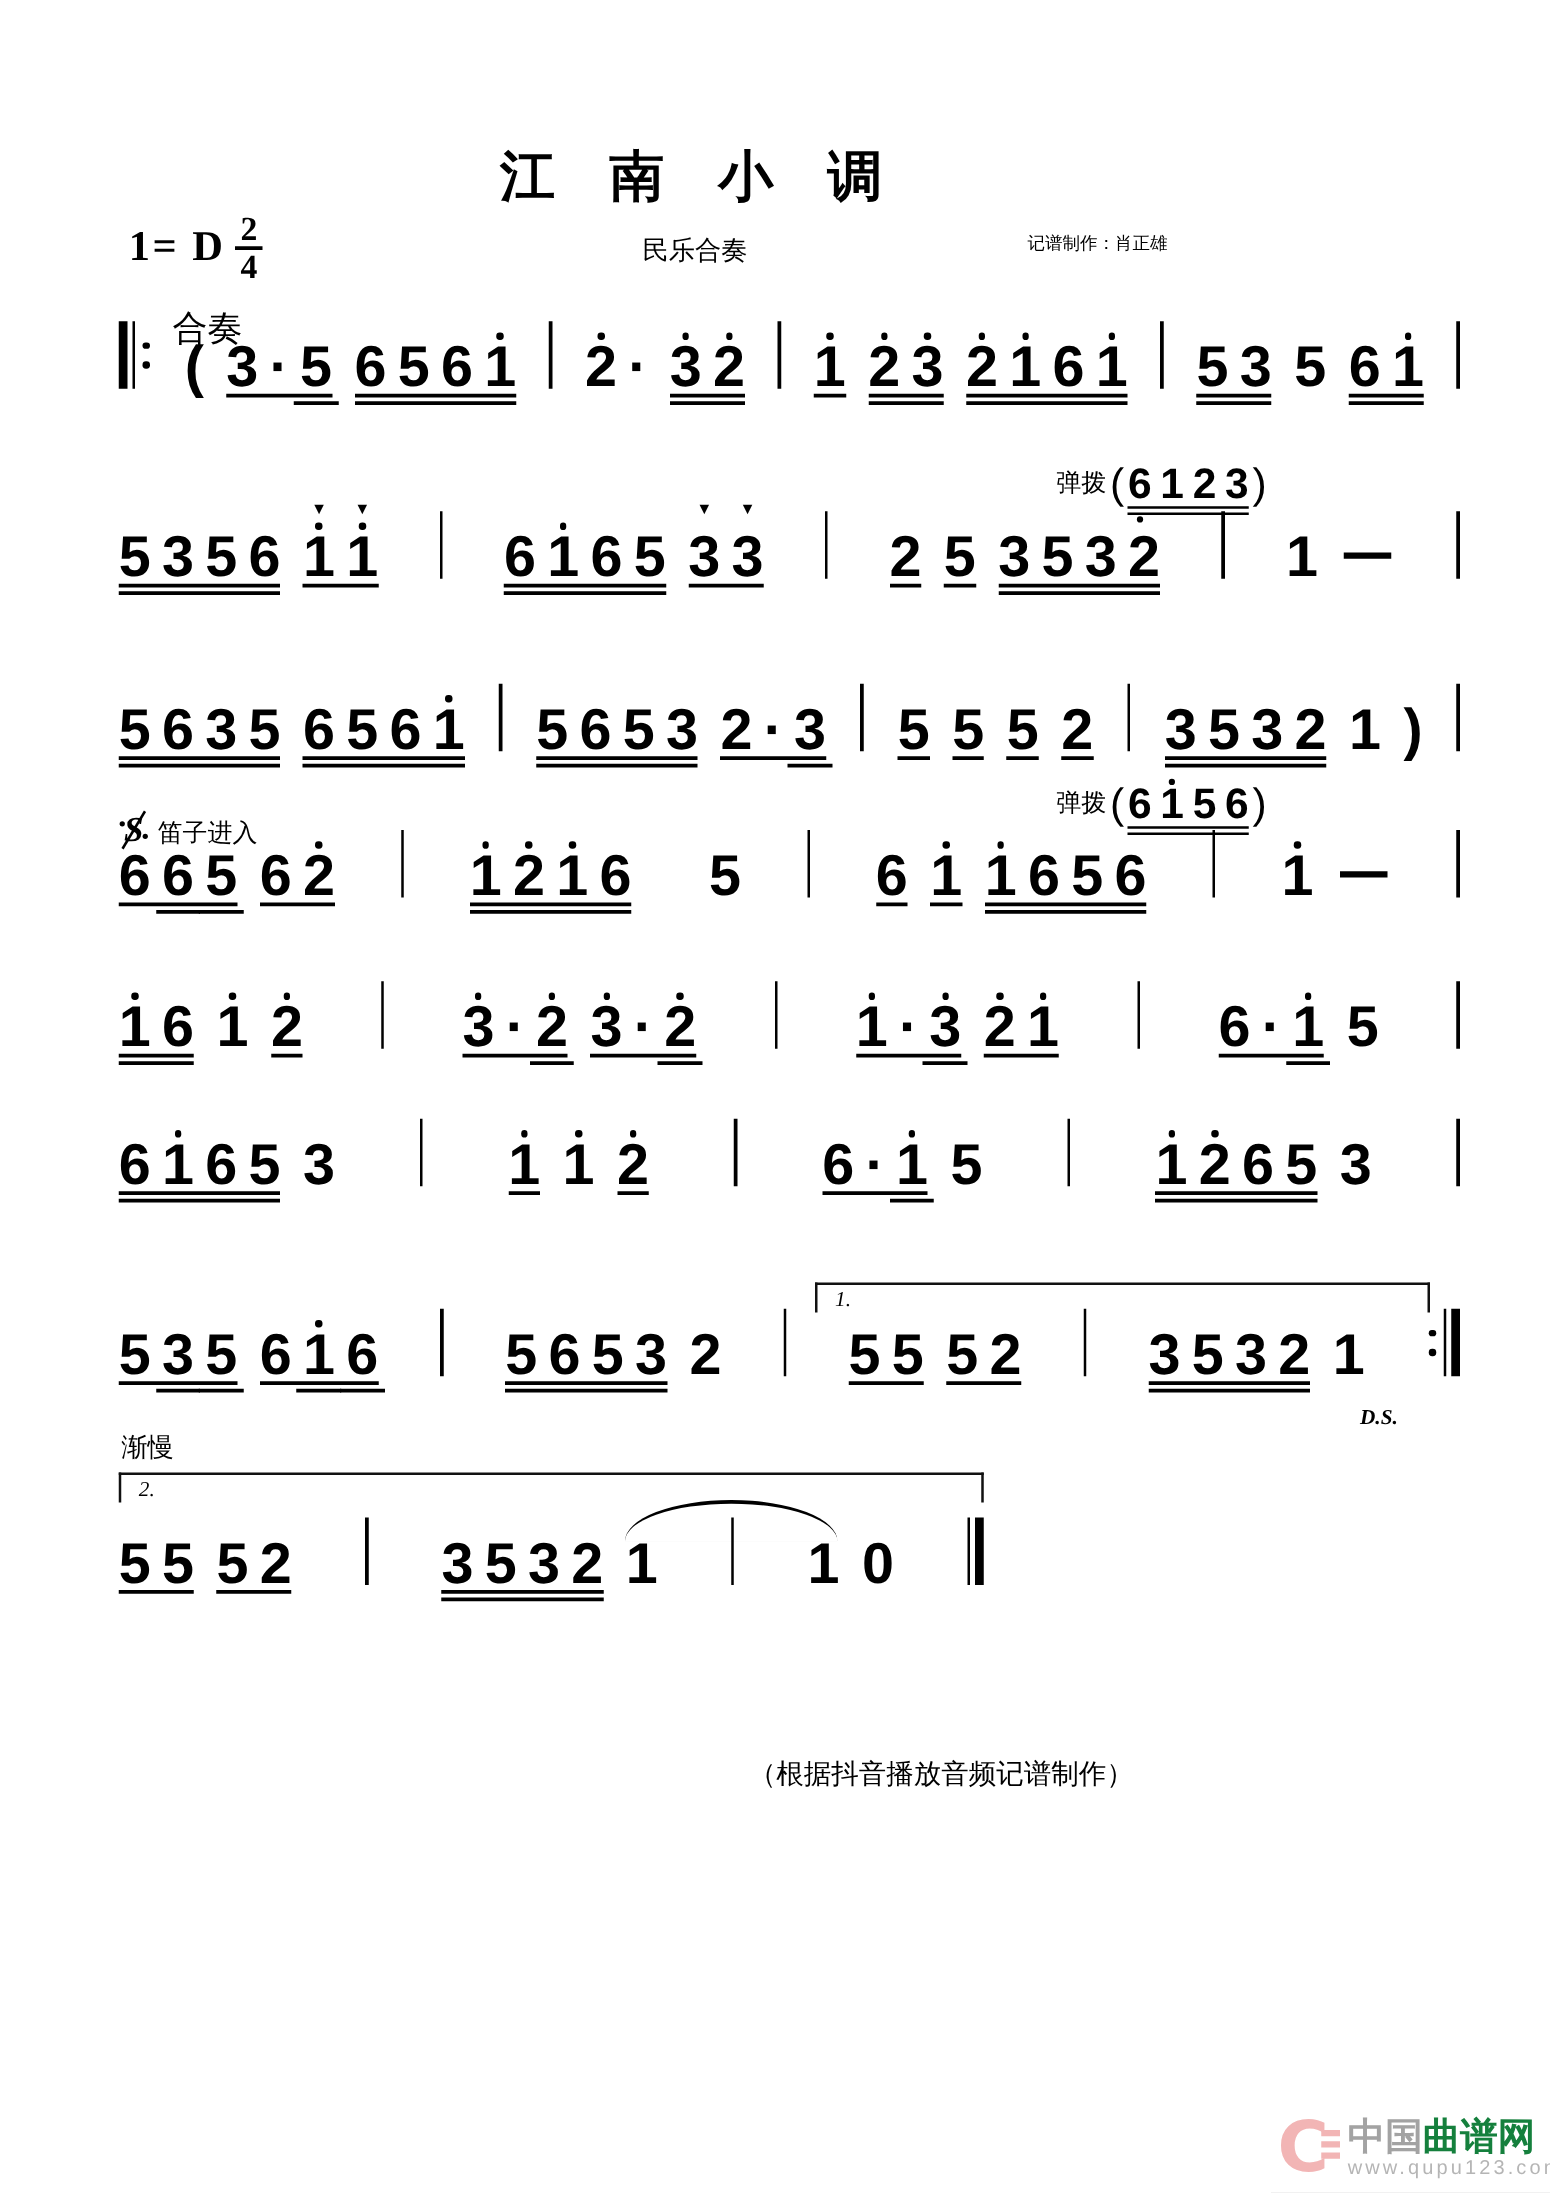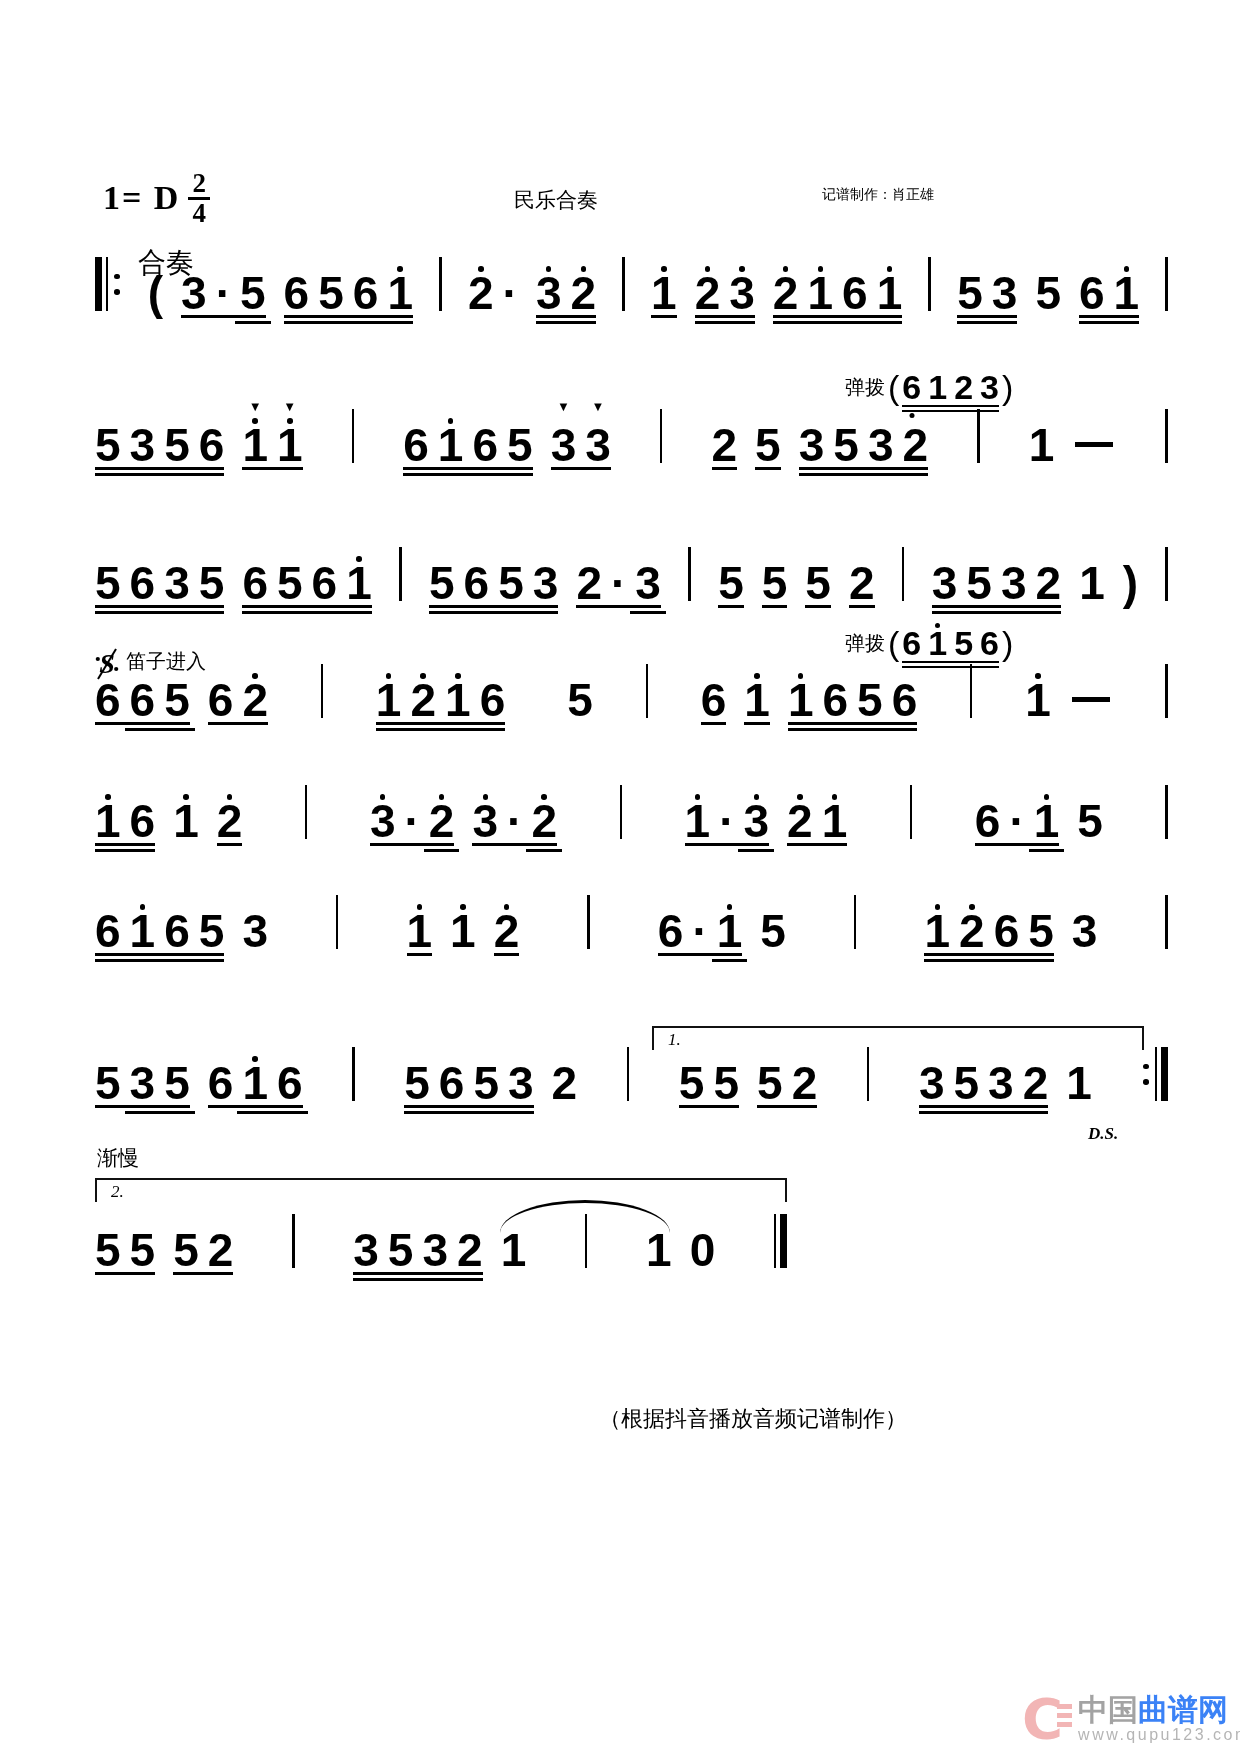--- a/index.html
+++ b/index.html
@@ -54,37 +54,38 @@
   .tanbo .txt{font-size:20px;line-height:22px;padding-bottom:3px;white-space:nowrap;}
   .apar{font-family:"Liberation Sans",sans-serif;font-size:34px;line-height:28px;font-weight:400;}
 
   .lbl{position:absolute;white-space:nowrap;}
   .ds{font-family:Liberation Serif, serif;font-style:italic;font-weight:700;}
   .volta{position:absolute;border:2.5px solid #111;border-bottom:none;height:24px;box-sizing:border-box;}
   .volta span{font-family:"Liberation Serif",serif;font-style:italic;font-size:17px;
               display:inline-block;padding:2px 0 0 14px;}
   .tie{position:absolute;top:-4px;left:-146px;width:170px;height:30px;
        border-top:3px solid #000;border-radius:50% 50% 0 0/100% 100% 0 0;}
-  .segrow{position:absolute;display:flex;align-items:flex-start;gap:7px;}
+  .segrow{position:absolute;display:flex;align-items:center;gap:7px;}
   .segrow .txt{font-size:20px;}
 
   .footnote{position:absolute;top:1404px;left:563px;width:380px;text-align:center;font-size:22px;}
 
   
   .wm{position:absolute;left:1022px;top:1694px;display:flex;align-items:flex-start;}
   .wm-c{font-family:"DejaVu Sans",sans-serif;font-weight:900;font-size:56px;line-height:50px;}
   .wm-bars{display:flex;flex-direction:column;gap:4px;margin:10px 6px 0 -6px;}
   .wm-bars i{width:15px;height:5px;display:block;}
   .wm-row{font-weight:700;font-size:30px;line-height:32px;display:flex;white-space:nowrap;}
   .wm-url{font-size:16px;letter-spacing:2.5px;margin-top:2px;white-space:nowrap;}
 </style>
 </head>
 <body>
 
 <div id="sheet">
+  <div class="title">江 南 小 调</div>
 
   <div class="keysig">
     <span class="kmain">1= D</span>
     <span class="frac">
       <span class="ftop">2</span>
       <span class="fbot">4</span>
     </span>
   </div>
 
   <div class="subtitle">民乐合奏</div>
@@ -1383,18 +1384,18 @@
   <div class="wm">
     <span class="wm-c" id="wm-c" style="color: rgb(242, 181, 181);">C</span>
     <span class="wm-bars" id="wm-bars">
         <i style="background: rgb(242, 181, 181);"></i>
         <i style="background: rgb(242, 181, 181);"></i>
         <i style="background: rgb(242, 181, 181);"></i>
       </span>
     <span class="wm-text">
       <span class="wm-row">
         <span id="wm-dark" style="color: rgb(163, 163, 163);">中国</span>
-        <span id="wm-light" style="color: #3b82f6;">曲谱网</span>
+        <span id="wm-light" style="color: #15803d;">曲谱网</span>
       </span>
       <span class="wm-url" id="wm-url" style="color: rgb(181, 181, 181);">www.qupu123.com</span>
     </span>
   </div>
 </div>
 
 </body></html>

